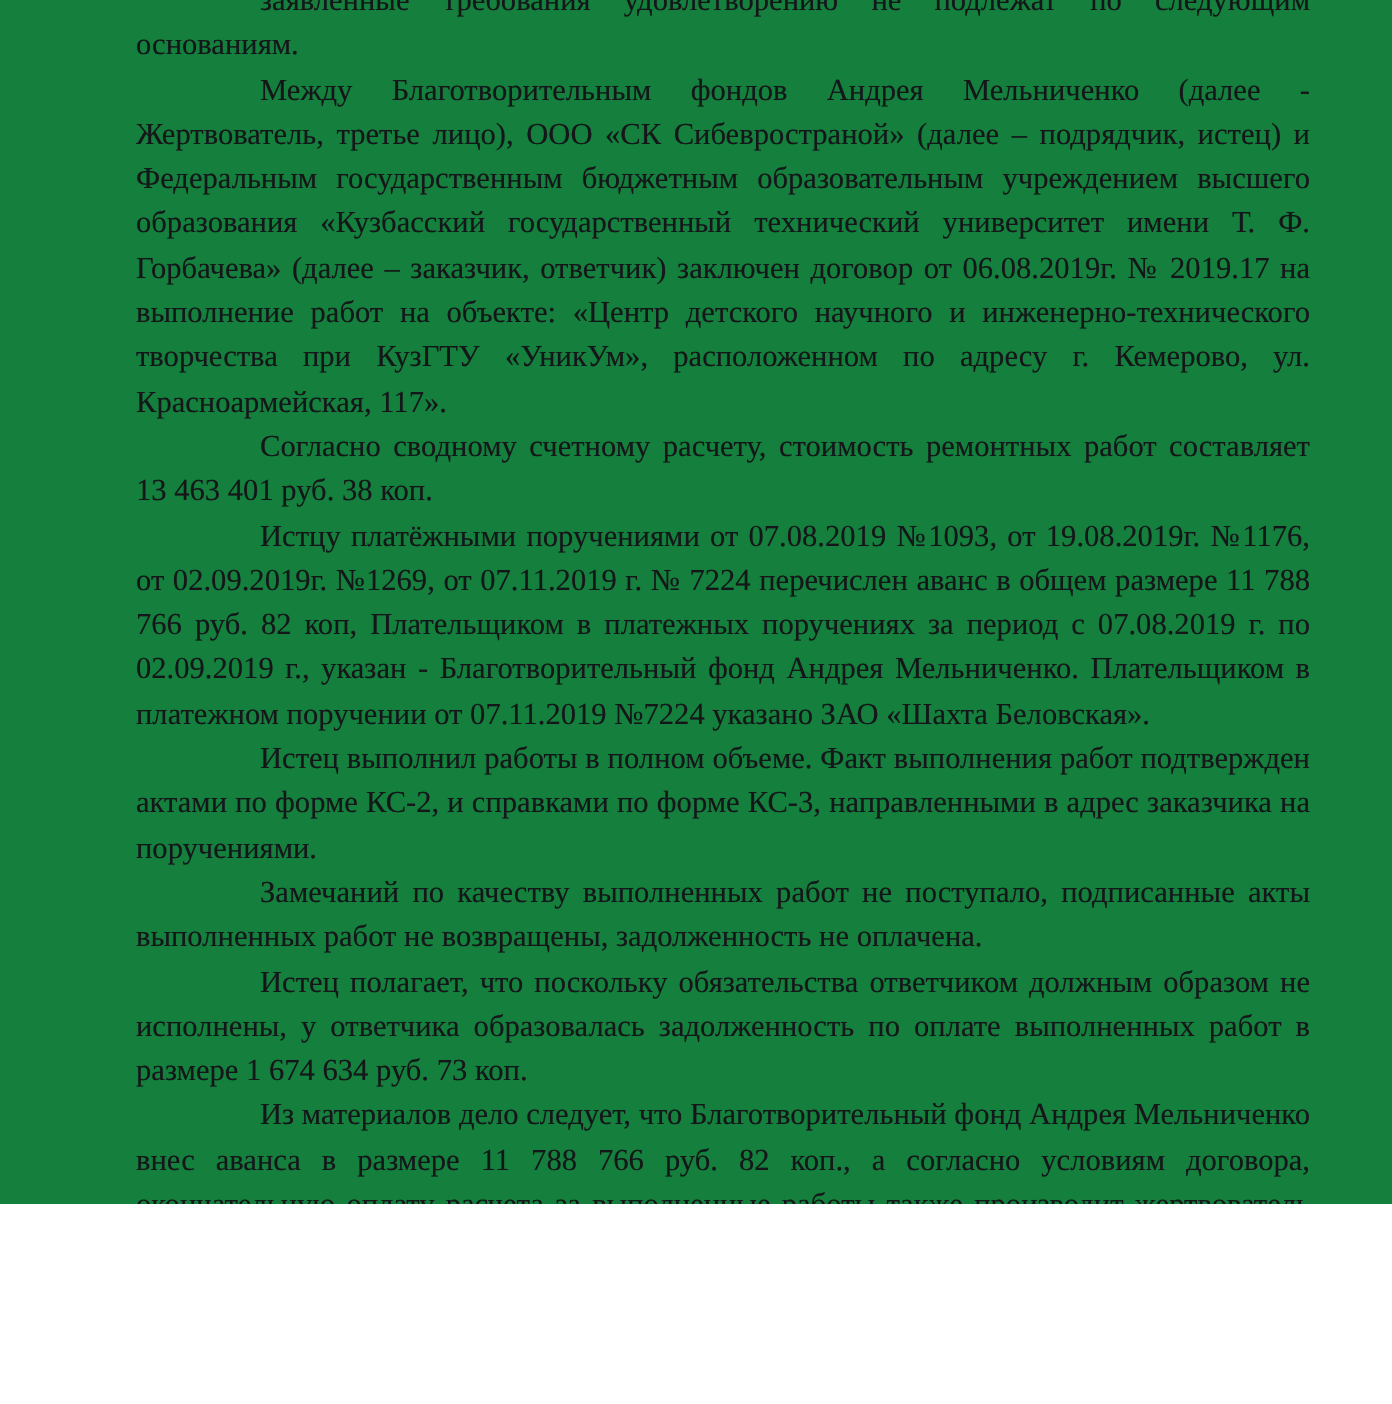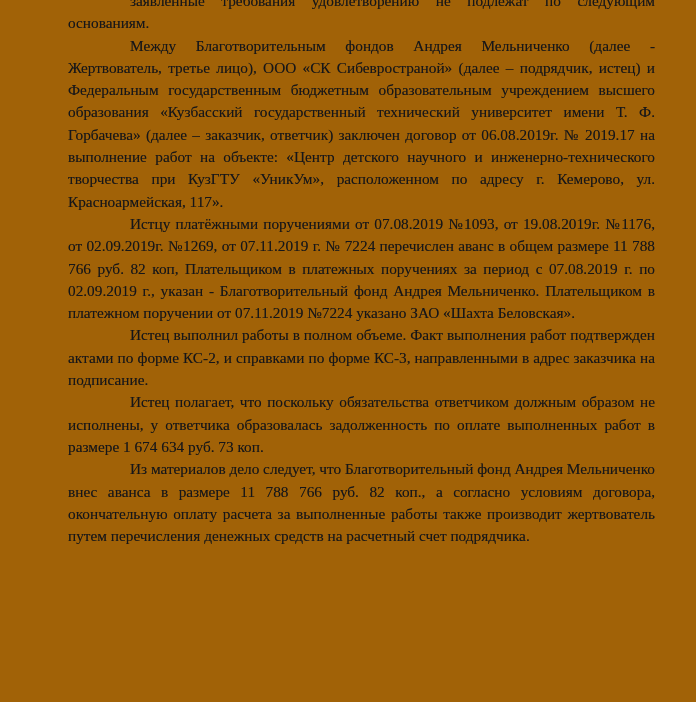--- a/index.html
+++ b/index.html
@@ -14,23 +14,23 @@
     overflow: hidden;
     font-family: "Liberation Serif", "DejaVu Serif", serif;
     color: #111111;
     -webkit-font-smoothing: antialiased;
   }
 
   
   #page {
     position: relative;
     width: 696px;
-    height: 702px;
+    height: 602px;
     overflow: hidden;
-    background: #a16207;
+    background: #15803d;
   }
 
   
   #text-column {
     position: absolute;
     left: 68px;
     top: -10px;
     width: 587px;          
     font-size: 15.3px;
     line-height: 22.3px;
@@ -56,25 +56,27 @@
 </head>
 <body>
 
 <div id="page">
   <div id="text-column">
 
     <p class="para">заявленные требования удовлетворению не подлежат по следующим основаниям.</p>
 
     <p class="para">Между Благотворительным фондов Андрея Мельниченко (далее - Жертвователь, третье лицо), ООО «СК Сибевространой» (далее – подрядчик, истец) и Федеральным государственным бюджетным образовательным учреждением высшего образования «Кузбасский государственный технический университет имени Т. Ф. Горбачева» (далее – заказчик, ответчик)  заключен договор от 06.08.2019г. № 2019.17 на выполнение работ на объекте: «Центр детского научного и инженерно-технического творчества при КузГТУ «УникУм», расположенном по адресу г. Кемерово, ул. Красноармейская, 117».</p>
 
+    <p class="para">Согласно сводному счетному расчету, стоимость ремонтных работ составляет 13 463 401 руб. 38 коп.</p>
 
     <p class="para">Истцу платёжными поручениями от 07.08.2019 №1093, от 19.08.2019г. №1176, от 02.09.2019г. №1269, от 07.11.2019 г. № 7224 перечислен аванс в общем размере 11 788 766 руб. 82 коп, Плательщиком в платежных поручениях за период с 07.08.2019 г. по 02.09.2019 г., указан - Благотворительный фонд Андрея Мельниченко. Плательщиком в платежном поручении от 07.11.2019 №7224 указано ЗАО «Шахта Беловская».</p>
 
-    <p class="para">Истец выполнил работы в полном объеме. Факт выполнения работ подтвержден актами по форме КС-2, и справками по форме КС-3, направленными в адрес заказчика на подписание.</p>
+    <p class="para">Истец выполнил работы в полном объеме. Факт выполнения работ подтвержден актами по форме КС-2, и справками по форме КС-3, направленными в адрес заказчика на поручениями.</p>
 
+    <p class="para">Замечаний по качеству выполненных работ не поступало, подписанные акты выполненных работ не возвращены, задолженность не оплачена.</p>
 
     <p class="para">Истец полагает, что поскольку обязательства ответчиком должным образом не исполнены, у ответчика образовалась задолженность по оплате выполненных работ в размере 1 674 634 руб. 73 коп.</p>
 
 
 
     <p class="para">Из материалов дело следует, что Благотворительный фонд Андрея Мельниченко внес аванса в размере 11 788 766 руб. 82 коп., а согласно условиям договора, окончательную оплату расчета за выполненные работы также производит жертвователь путем перечисления денежных средств на расчетный счет подрядчика.</p>
 
   </div>
 </div>
 

